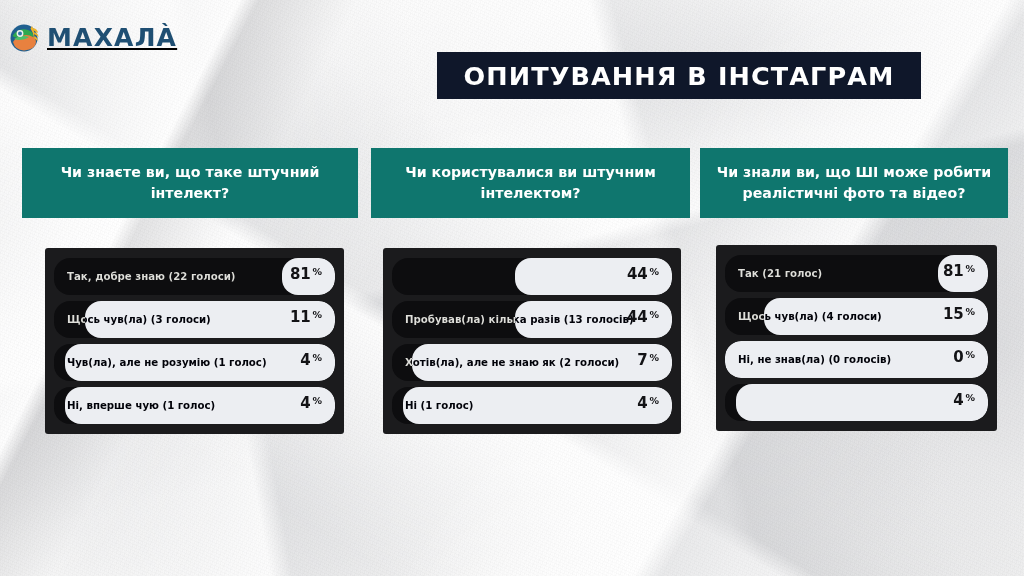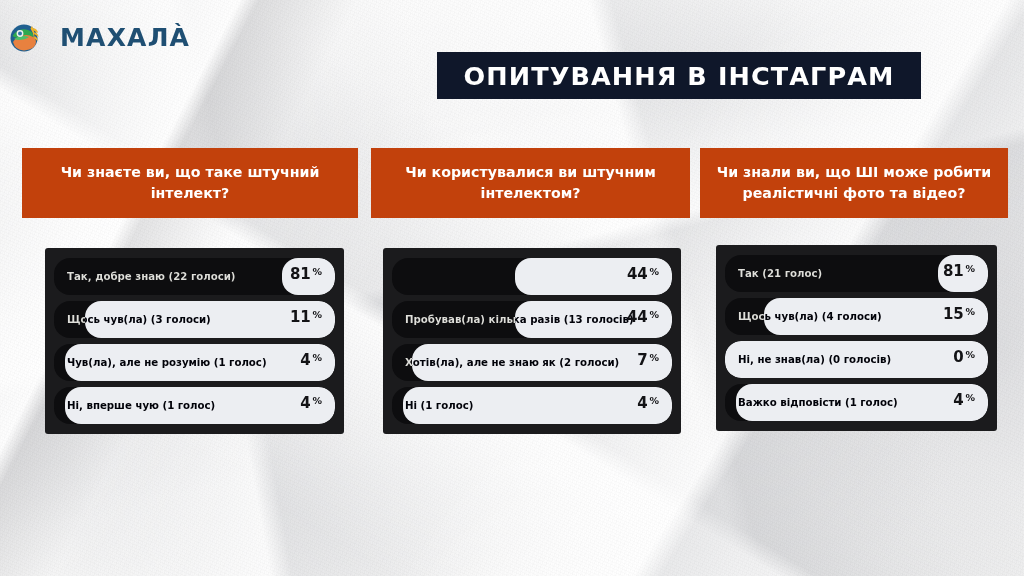--- a/index.html
+++ b/index.html
@@ -46,22 +46,23 @@
       repeating-linear-gradient(90deg, rgba(0,0,0,.012) 0 1px, rgba(0,0,0,0) 1px 2px);
   }
 
   
   #logo {
     position: absolute;
     left: 8px;
     top: 20px;
     display: flex;
     align-items: center;
-    gap: 18px;
+    gap: 5px;
     z-index: 5;
+    text-decoration: underline;
   }
   #logo .mark { width: 34px; height: 34px; display: block; }
   #logo .wordmark {
     font-family: "DejaVu Sans", sans-serif;
     font-size: 25px;
     font-weight: 700;
     letter-spacing: 1.2px;
     color: #1f4f73;
     line-height: 1;
   }
@@ -94,21 +95,21 @@
     left: 0; top: 0;
     width: 1024px; height: 576px;
     z-index: 3;
   }
   .poll-col { position: absolute; top: 148px; }
   .poll-col.c0 { left: 22px;  width: 336px; }
   .poll-col.c1 { left: 371px; width: 319px; }
   .poll-col.c2 { left: 700px; width: 308px; }
 
   .question-banner {
-    background: #c2410c;
+    background: #0f766e;
     color: #ffffff;
     font-family: "DejaVu Sans", sans-serif;
     font-weight: 700;
     font-size: 14.2px;
     line-height: 1.45;
     text-align: center;
     padding: 14px 12px 15px;
     min-height: 67px;
     display: flex;
     align-items: center;
@@ -302,21 +303,20 @@
         <div class="opt-row">
           <div class="opt-fill" style="width: 100%;"></div>
           <div class="opt-label">Ні, не знав(ла) (0 голосів)</div>
           <div class="opt-pct">
             <span class="num">0</span>
             <span class="sym">%</span>
           </div>
         </div>
         <div class="opt-row">
           <div class="opt-fill" style="width: 96%;"></div>
-          <div class="opt-label">Важко відповісти (1 голос)</div>
           <div class="opt-pct">
             <span class="num">4</span>
             <span class="sym">%</span>
           </div>
         </div>
       </div>
     </div>
   </div>
 
 </body></html>

